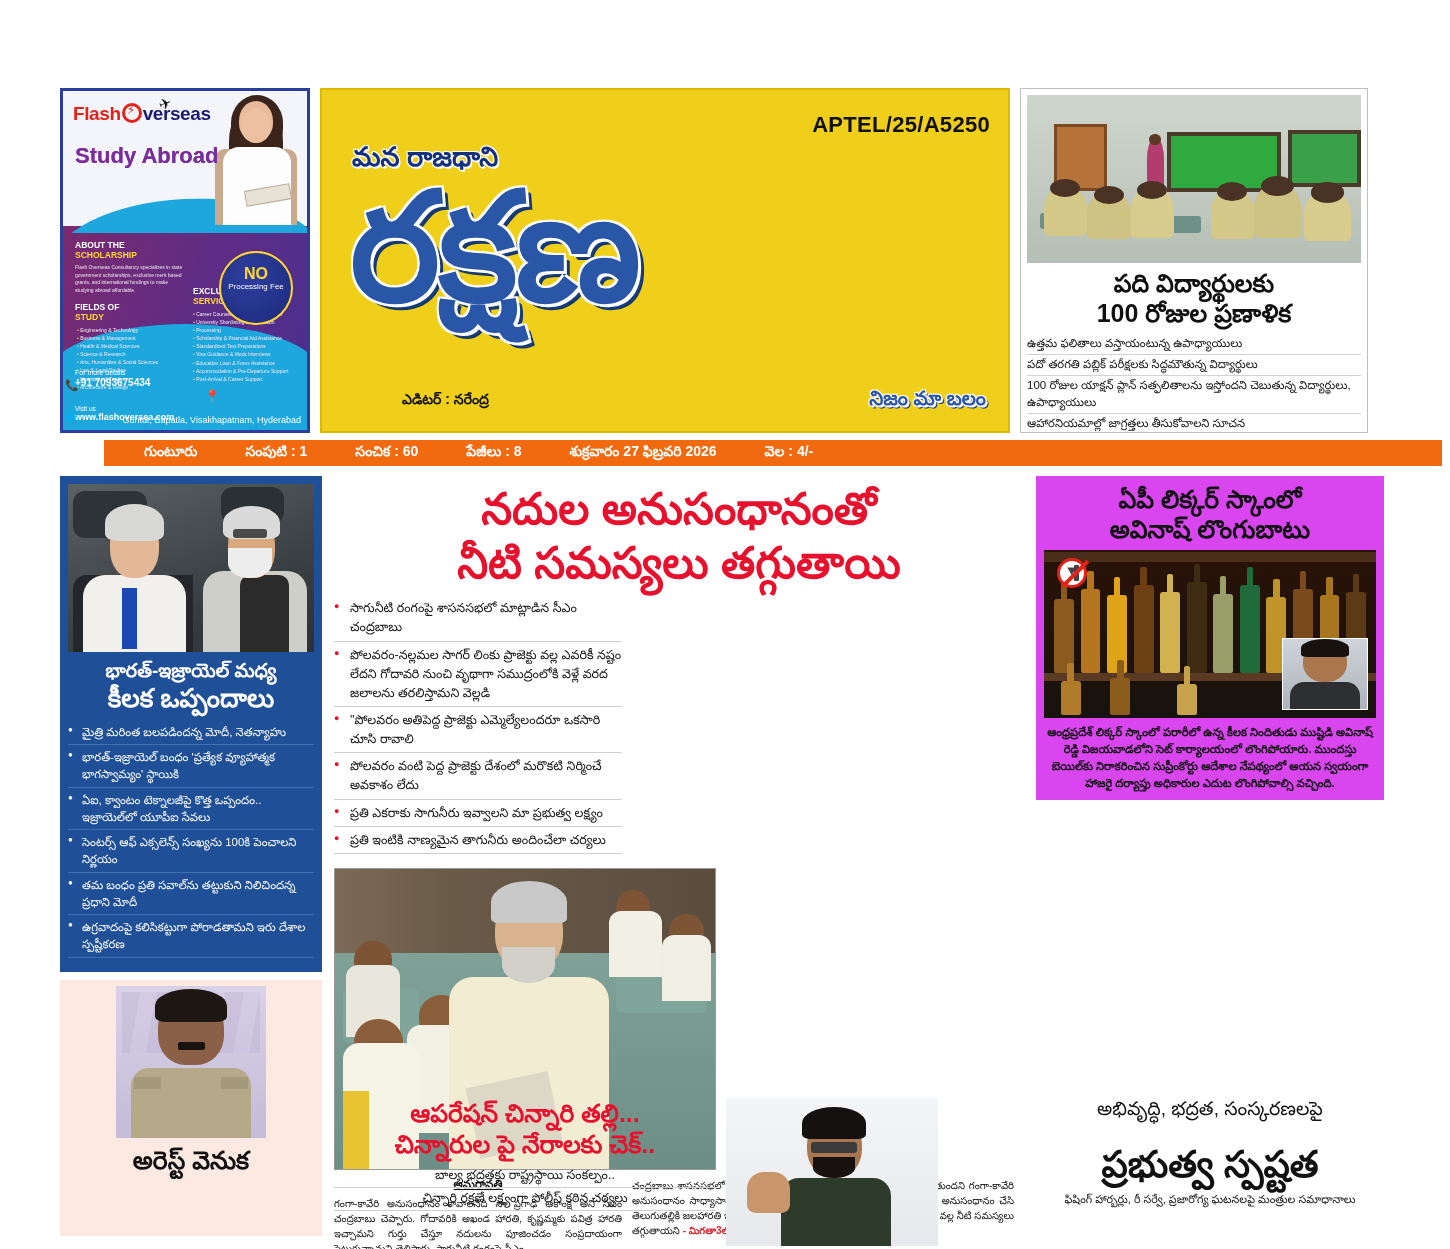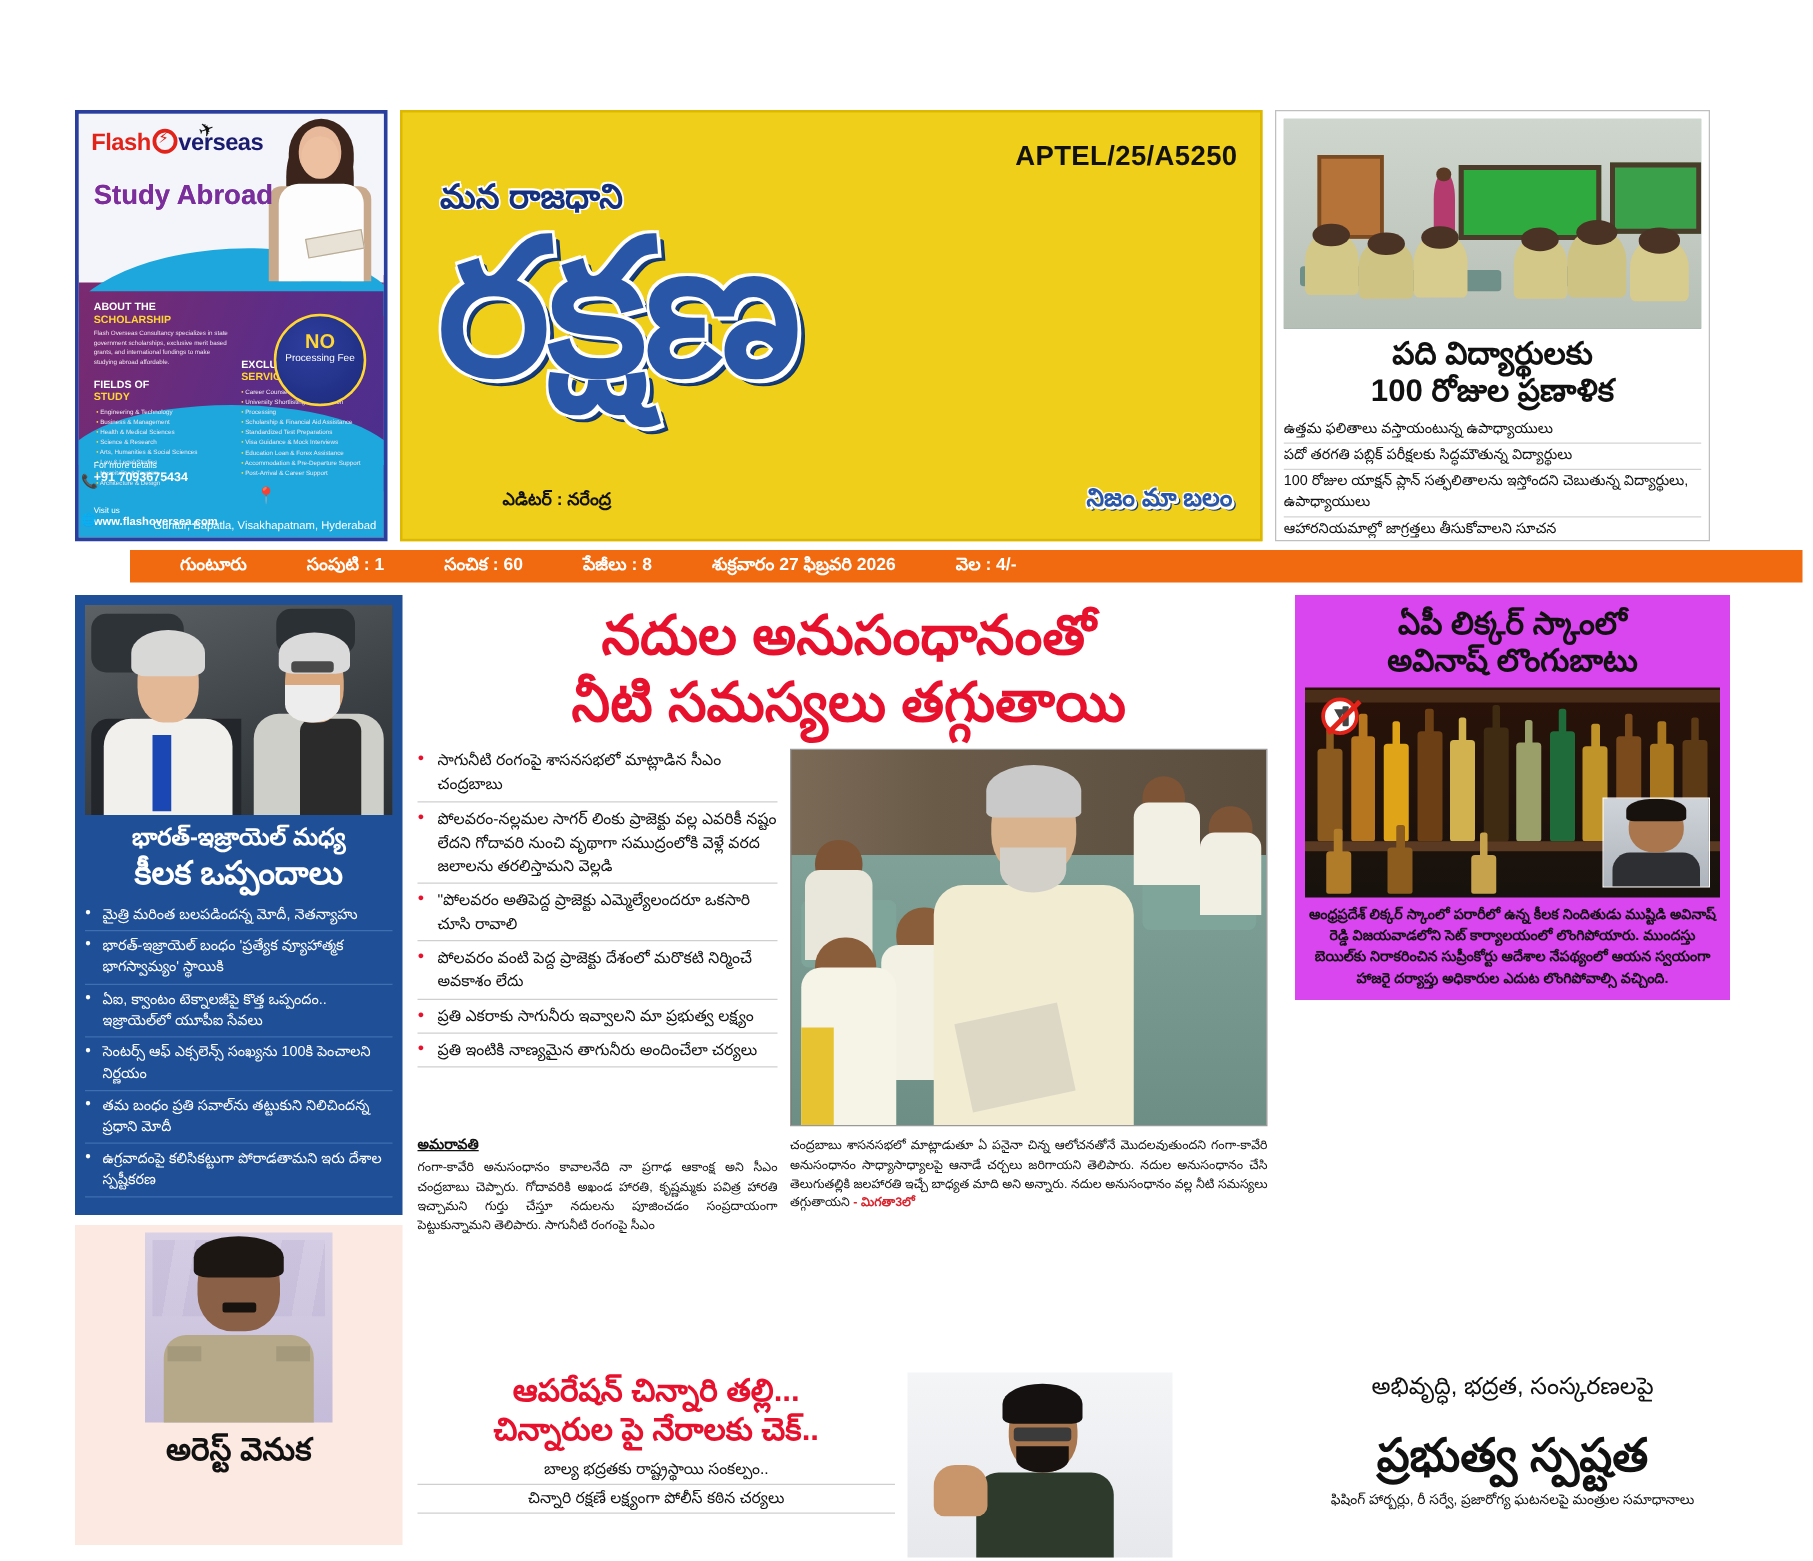--- a/index.html
+++ b/index.html
@@ -304,21 +304,21 @@
   
   .center-col { width: 690px; display: flex; flex-direction: column; }
   .main-head {
     text-align: center;
     color: #e8112d;
     font-weight: bold;
     font-size: 44px;
     line-height: 1.22;
     padding: 6px 0 10px 0;
   }
-  .center-body { display: flex; gap: 10px; }
+  .center-body { display: flex; gap: 10px; flex-direction: column; }
   .bullets { width: 288px; list-style: none; }
   .bullets li {
     font-size: 12.6px; line-height: 1.52; color: #111;
     padding-left: 16px; position: relative;
     border-bottom: 1px solid #cfcfcf;
     padding-bottom: 3px; margin-bottom: 4px;
   }
   .bullets li::before {
     content: "●"; position: absolute; left: 0; top: 1px; color: #e8112d; font-size: 9px;
   }
@@ -345,21 +345,21 @@
   .cbn-aide3h { position:absolute; left:5%; top:24%; width:10%; height:13%; background:#7d5436; border-radius:48%;}
   .cbn-aide4 { position:absolute; right:14%; top:14%; width:14%; height:22%; background:#f2efe4; border-radius:12px 12px 0 0;}
   .cbn-aide4h { position:absolute; right:17%; top:7%; width:9%; height:12%; background:#7d5436; border-radius:48%;}
   .cbn-aide5 { position:absolute; right:1%; top:22%; width:13%; height:22%; background:#f1eee3; border-radius:12px 12px 0 0;}
   .cbn-aide5h { position:absolute; right:3%; top:15%; width:9%; height:12%; background:#7d5436; border-radius:48%;}
 
   .center-bottom { display: flex; gap: 10px; margin-top: 8px; }
   .cb-col { width: 288px; }
   .cb-col2 { width: 382px; }
   .cb-dateline {
-    text-align: left; font-size: 11.5px; font-weight: bold;
+    text-align: center; font-size: 11.5px; font-weight: bold;
     text-decoration: underline; color: #111; margin-bottom: 2px;
   }
   .cb-text {
     font-size: 10px; line-height: 1.52; color: #111; text-align: justify;
   }
 
   
   .right-col { width: 348px; display: flex; flex-direction: column; gap: 10px; }
   .liquor-box {
     background: #d946ef;

